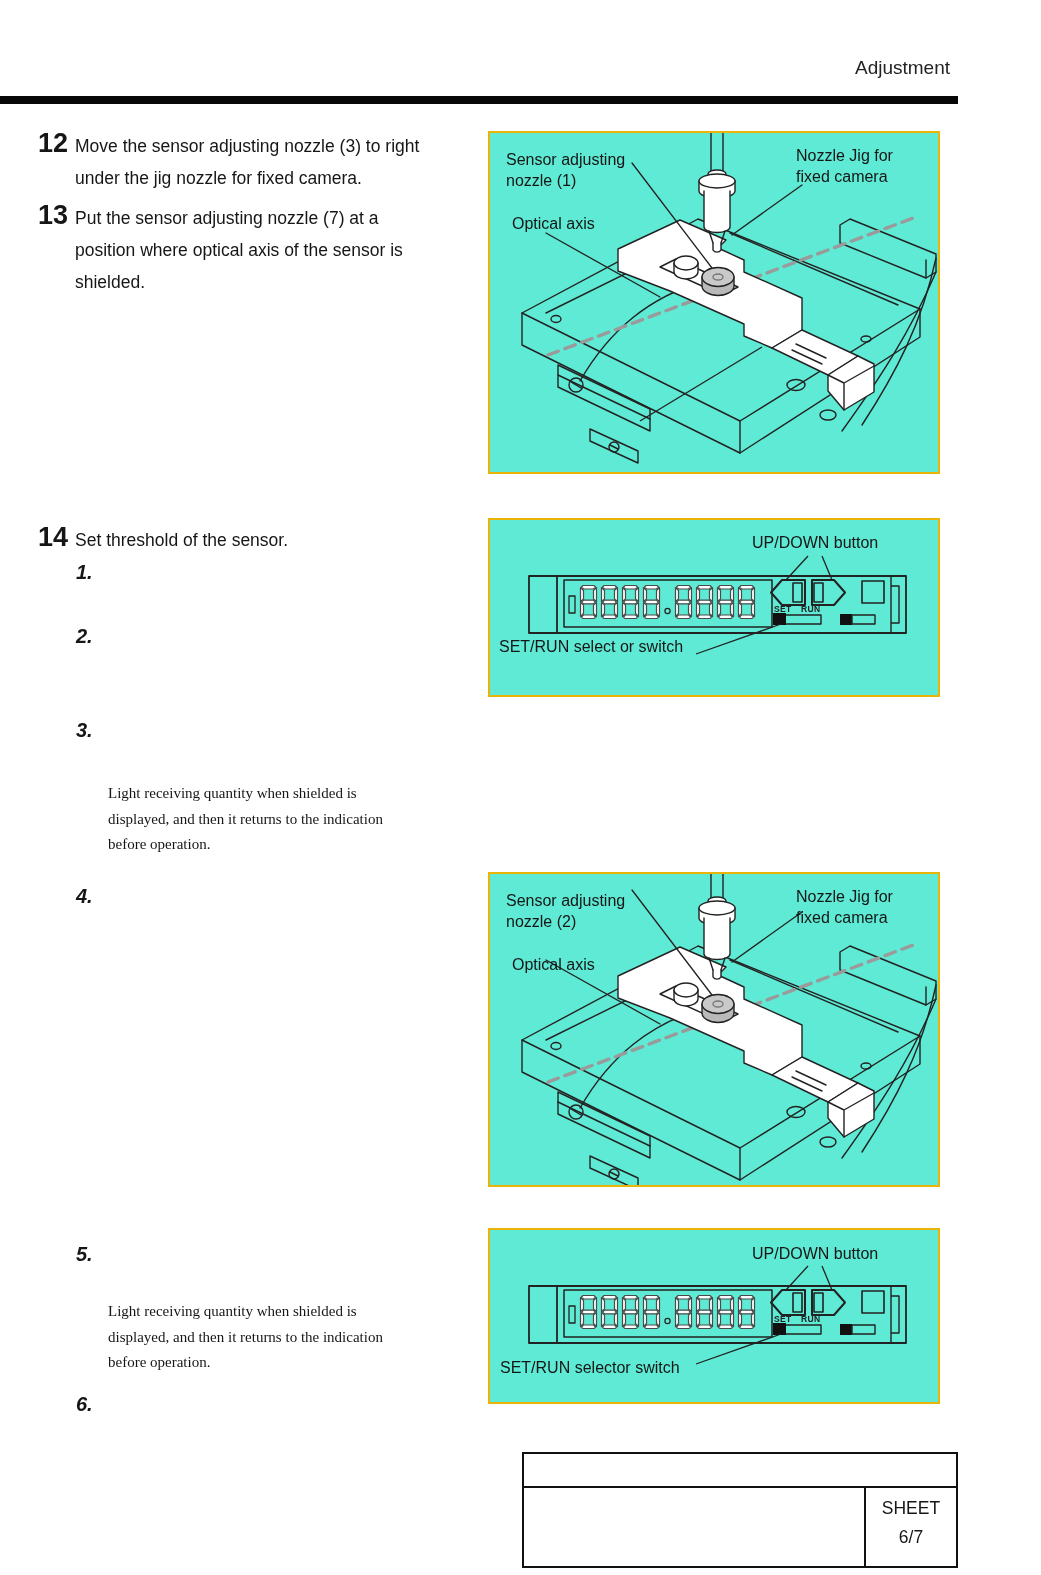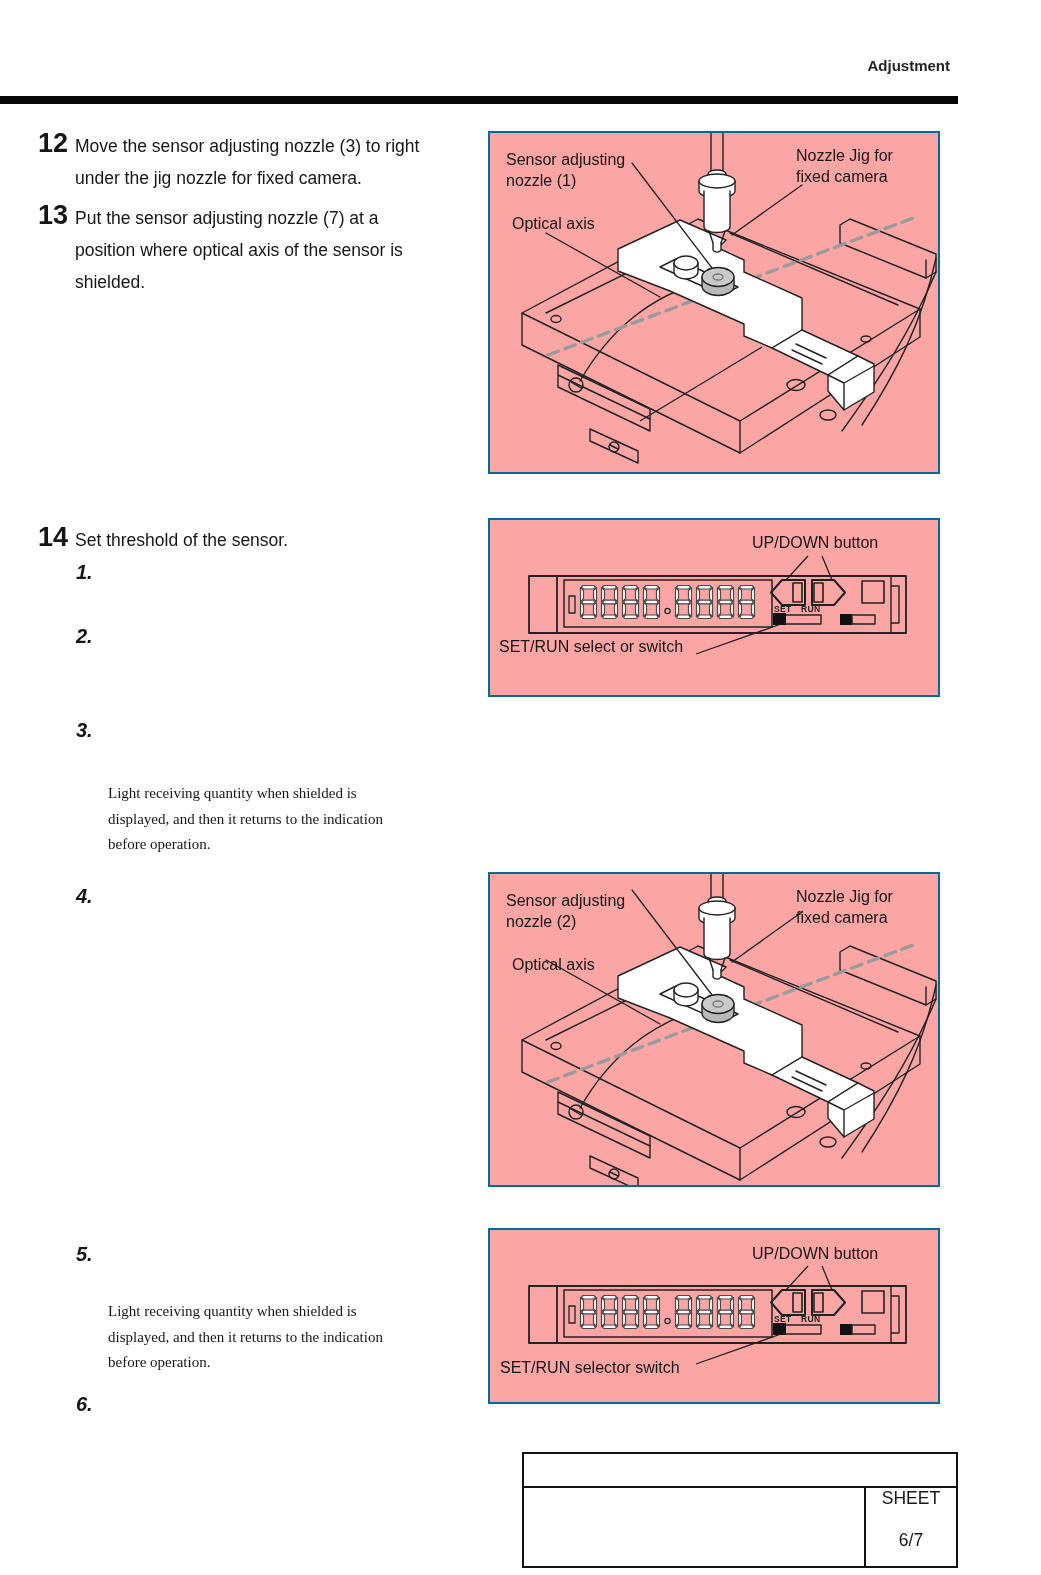--- a/index.html
+++ b/index.html
@@ -3,43 +3,43 @@
 <meta charset="utf-8">
 <style>
   html,body{margin:0;padding:0;background:#888;}
   .page{position:relative;width:1041px;height:1575px;background:#ffffff;overflow:hidden;
         font-family:"Liberation Sans",sans-serif;color:#161616;}
   
   .stamp{position:absolute;left:770px;top:4px;width:262px;height:38px;border:3px solid #ef8c7e;
          border-radius:22px;color:#ef8c7e;font-size:30px;line-height:38px;text-align:center;
          letter-spacing:1px;font-weight:400;}
   .section-label{position:absolute;left:650px;top:57px;width:300px;text-align:right;
-         font-size:15px;color:#242424;font-weight:bold;}
+         font-size:19px;color:#242424;}
   .rule{position:absolute;left:0;top:96px;width:958px;height:8px;background:#070707;}
   
   .step{position:absolute;font-size:17.5px;line-height:32px;}
   .step-num{position:absolute;left:0;top:-3px;font-weight:bold;font-size:27px;}
   .step-text{margin-left:37px;width:412px;white-space:pre-line;}
   .sub{position:absolute;left:76px;font-style:italic;font-weight:bold;font-size:20px;}
   .note{position:absolute;left:108px;width:352px;font-family:"Liberation Serif",serif;
         font-size:15px;line-height:25.5px;white-space:pre-line;}
   
-  .fig{position:absolute;border:2px solid #0369a1;background:#fca5a5;}
+  .fig{position:absolute;border:2px solid #eab308;background:#5eead4;}
   .fig svg{position:absolute;left:0;top:0;}
   .flabel{position:absolute;font-size:16px;line-height:21px;white-space:pre-line;}
   .tiny{position:absolute;font-size:8.5px;font-weight:bold;color:#222;letter-spacing:0.3px;}
   
   .sheet-table{position:absolute;left:522px;top:1452px;width:432px;height:112px;
                border:2px solid #111;}
   .sheet-row1{height:32px;border-bottom:2px solid #111;}
   .sheet-row2{display:flex;height:78px;}
   .sheet-cell-main{flex:1;}
   .sheet-cell-right{width:90px;border-left:2px solid #111;text-align:center;font-size:17.5px;}
-  .sheet-word{margin-top:0;}
-  .sheet-num{margin-top:21px;}
+  .sheet-word{margin-top:10px;}
+  .sheet-num{margin-top:8px;}
 </style>
 </head>
 <body>
 
 <svg width="0" height="0" style="position:absolute" aria-hidden="true">
   <defs>
 
     <g id="sd" stroke="#4a4a4a" stroke-width="1.2" fill="#ffffff" stroke-linejoin="round">
       <polygon points="3,0.5 14,0.5 15.5,2 13.5,4 3.5,4 1.5,2"></polygon>
       <polygon points="0.5,2.5 3.5,5.5 3.5,14 0.5,16.5"></polygon>

